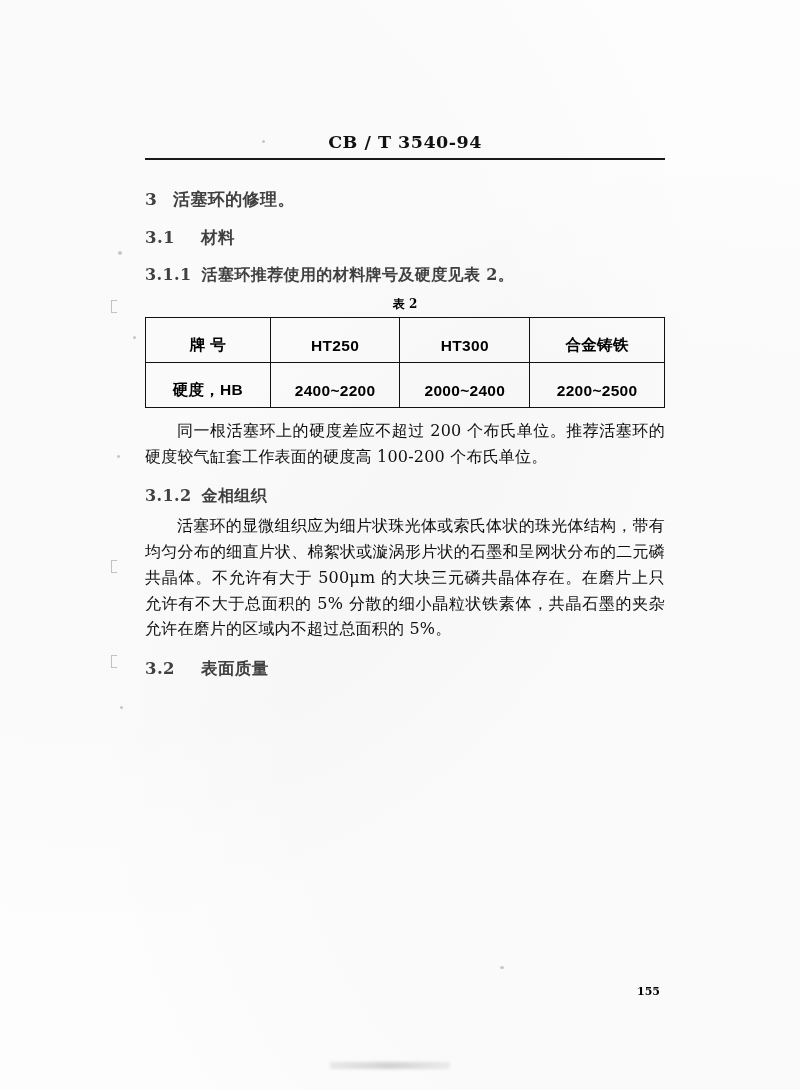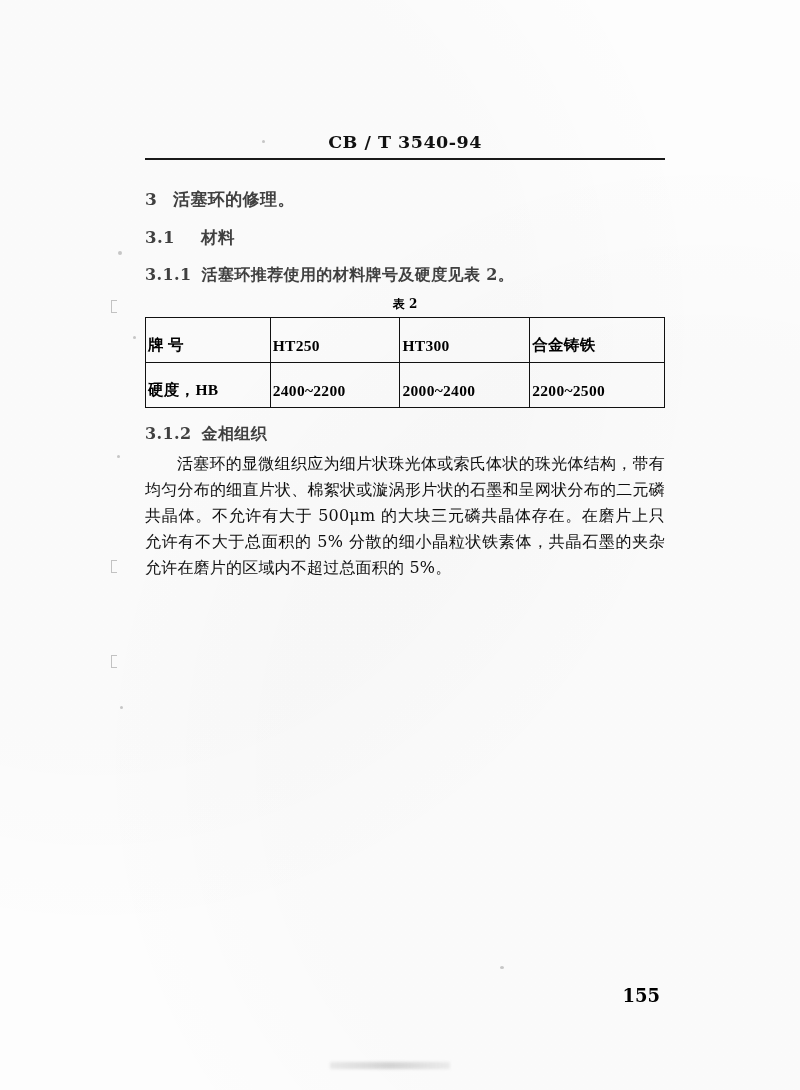--- a/index.html
+++ b/index.html
@@ -116,38 +116,38 @@
     margin: 10px 0 4px 0;
   }
   table.spec {
     border-collapse: collapse;
     width: 100%;
     margin: 0 0 10px 0;
     table-layout: fixed;
   }
   table.spec td, table.spec th {
     border: 1.6px solid #111;
-    text-align: left;
+    text-align: center;
     font-size: 15.5px;
     font-weight: bold;
     padding: 17px 2px 6px 2px;
-    font-family: Liberation Serif, serif;
+    font-family: Liberation Sans, sans-serif;
     letter-spacing: 0.3px;
   }
   table.spec .c0 { width: 24%; }
   table.spec .c1 { width: 25%; }
   table.spec .c2 { width: 25%; }
   table.spec .c3 { width: 26%; }
 
   
   .page-number {
     position: absolute;
     right: 140px;
     top: 985px;
-    font-size: 18px;
+    font-size: 11px;
     font-weight: bold;
     font-family: "DejaVu Serif", "Liberation Serif", serif;
     text-align: right;
   }
 
   
   .speck {
     position: absolute;
     background: #9a9a9a;
     border-radius: 50%;
@@ -222,25 +222,29 @@
         </tr>
         <tr>
           <td class="c0">硬度，HB</td>
           <td class="c1">2400~2200</td>
           <td class="c2">2000~2400</td>
           <td class="c3">2200~2500</td>
         </tr>
       </tbody>
     </table>
 
+    <p class="body indent">同一根活塞环上的硬度差应不超过 200 个布氏单位。推荐活塞环的硬度较气缸套工作表面的硬度高 100-200 个布氏单位。</p>
 
     <div class="h-clause h-l3">
       <span class="num-wide">3.1.2</span><span class="ttl">金相组织</span>
     </div>
 
     <p class="body indent">活塞环的显微组织应为细片状珠光体或索氏体状的珠光体结构，带有均匀分布的细直片状、棉絮状或漩涡形片状的石墨和呈网状分布的二元磷共晶体。不允许有大于 500μm 的大块三元磷共晶体存在。在磨片上只允许有不大于总面积的 5% 分散的细小晶粒状铁素体，共晶石墨的夹杂允许在磨片的区域内不超过总面积的 5%。</p>
 
+    <div class="h-clause h-l2">
+      <span class="num-wide">3.2</span><span class="ttl">表面质量</span>
+    </div>
 
 
   </div>
 
   <div class="page-number">155</div>
 </div>
 
 </body></html>

